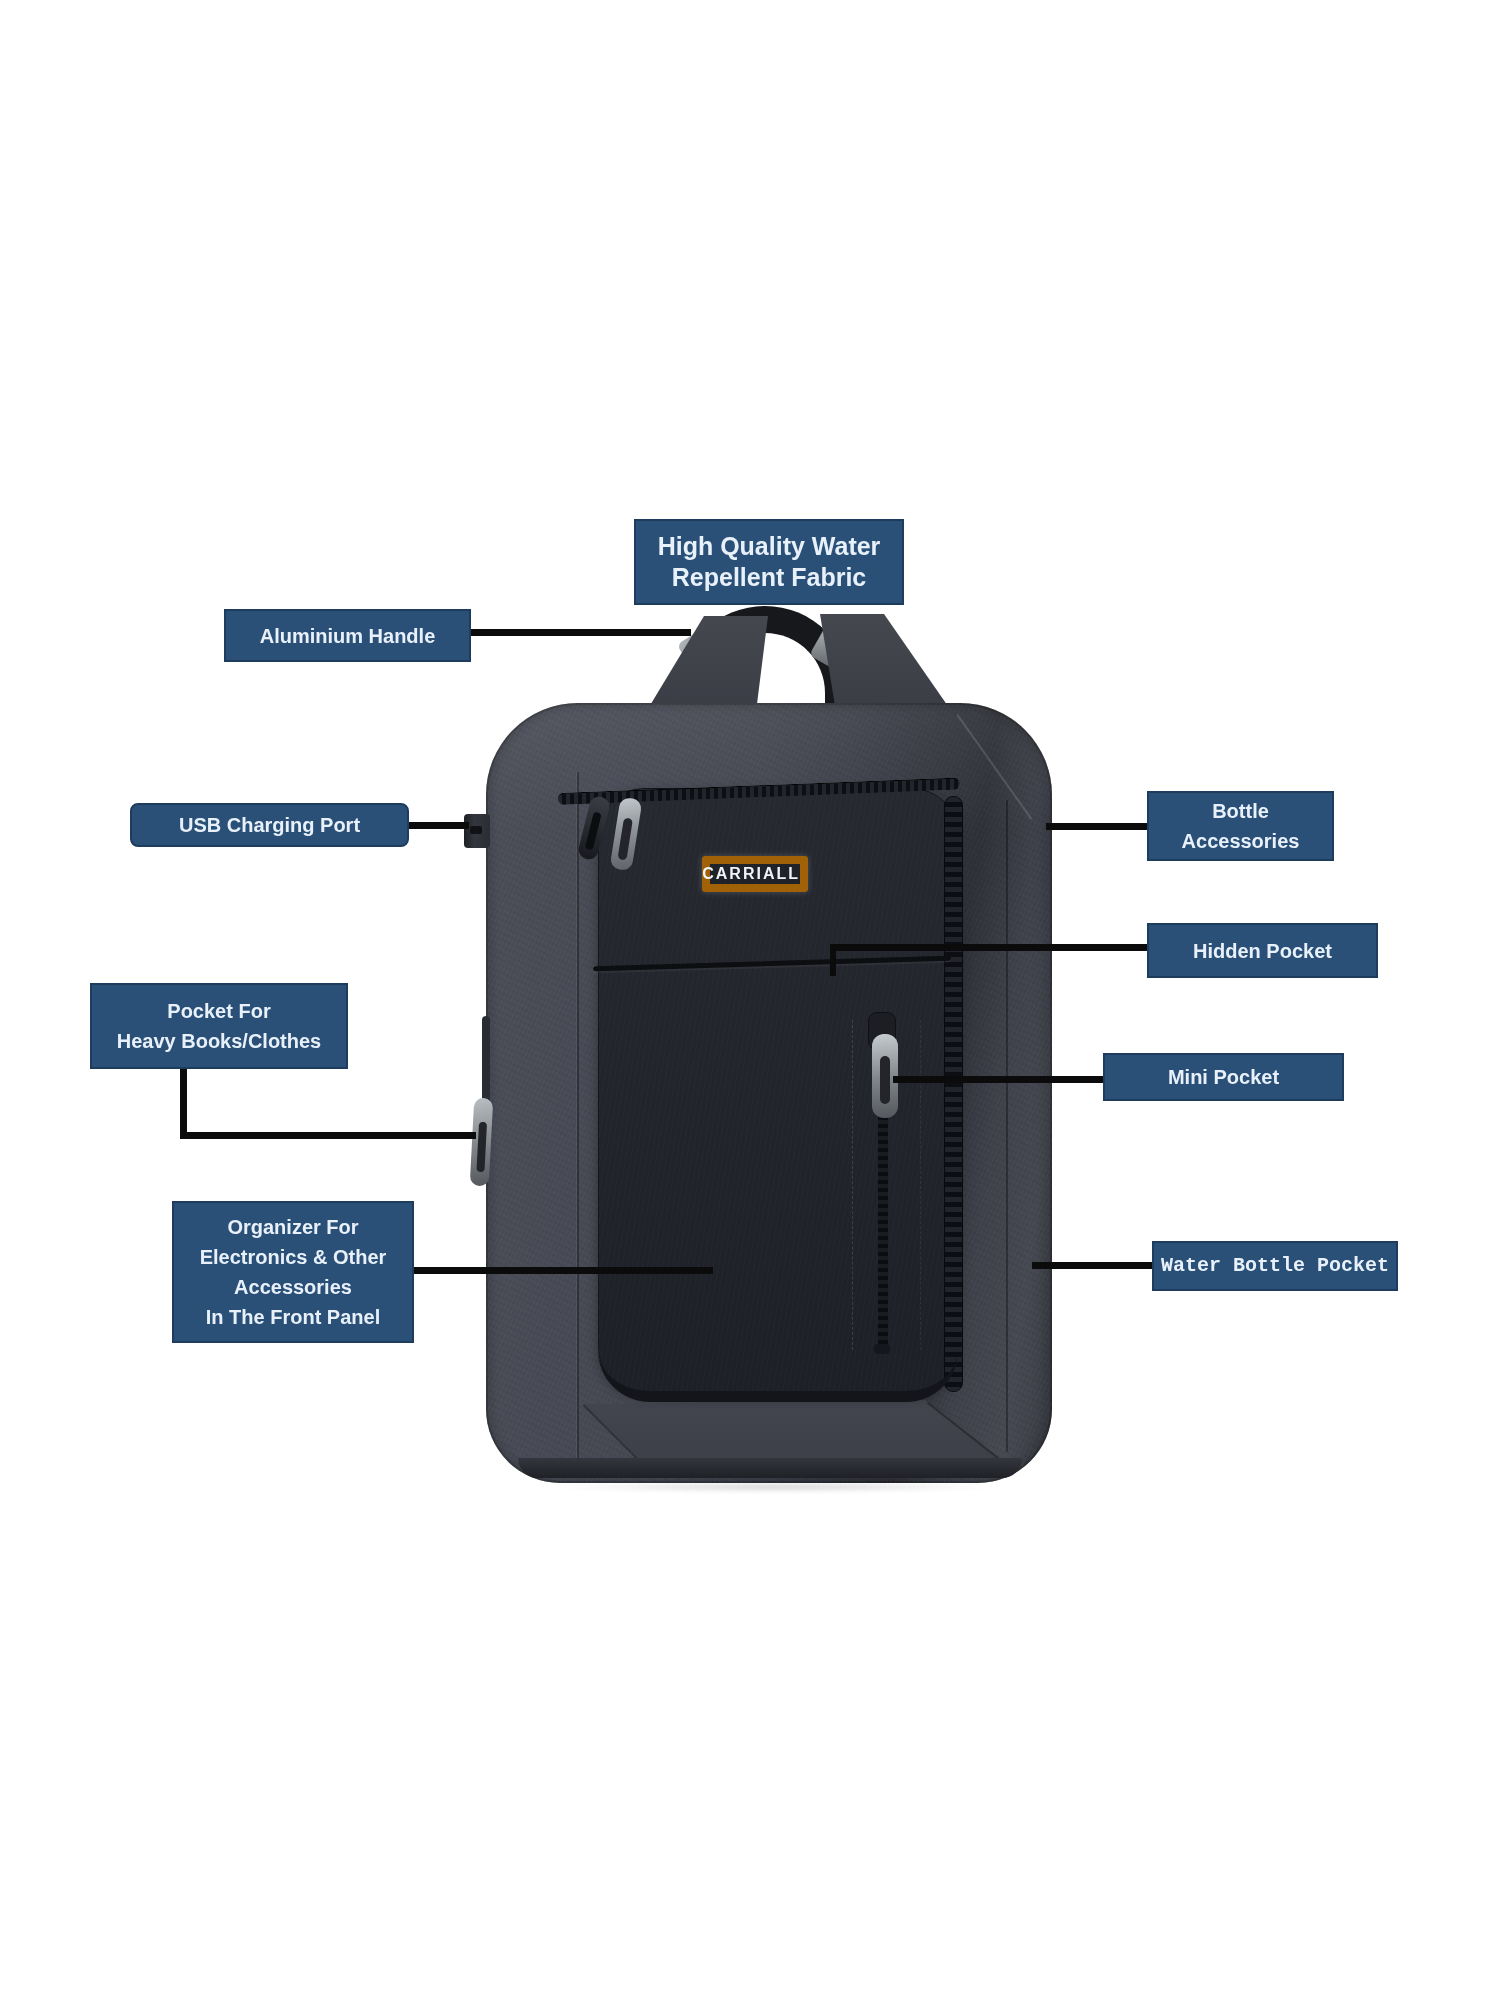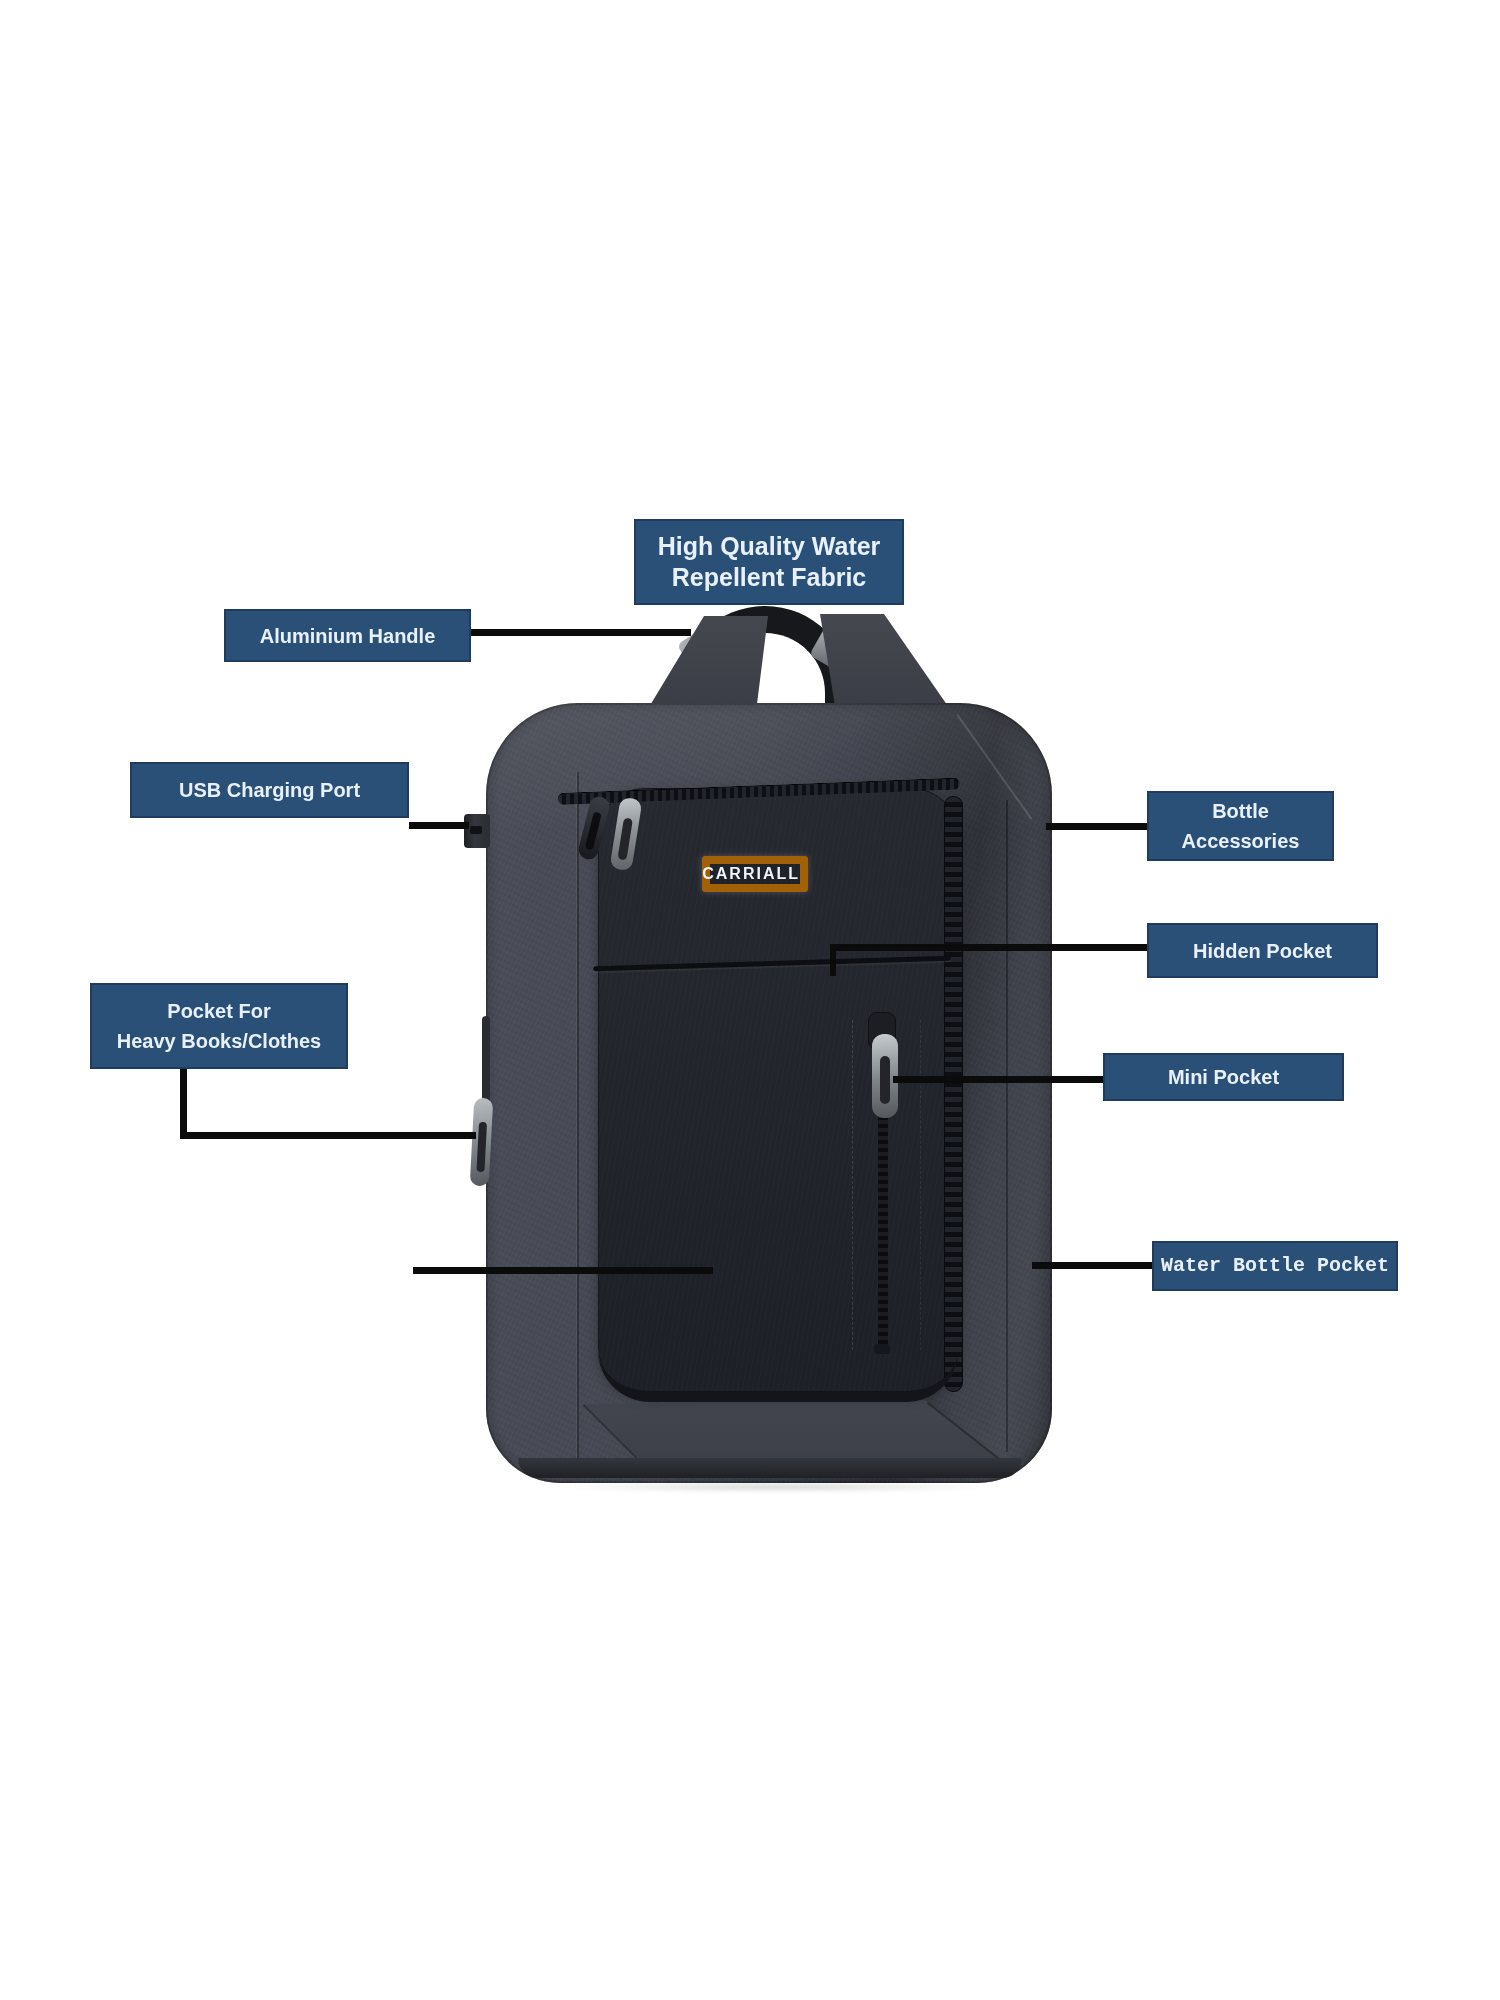--- a/index.html
+++ b/index.html
@@ -186,34 +186,40 @@
   <div class="cline" style="left:413px;top:1267px;width:300px;height:7px;"></div>
   <div class="cline" style="left:1032px;top:1262px;width:120px;height:7px;"></div>
 
   <div class="label big" style="left:634px;top:519px;width:270px;height:86px;">
     <span class="ln">High Quality Water</span>
     <span class="ln">Repellent Fabric</span>
   </div>
   <div class="label" style="left:224px;top:609px;width:247px;height:53px;">
     <span class="ln">Aluminium Handle</span>
   </div>
-  <div class="label" style="left:130px;top:762px;width:279px;height:56px;">
+  <div class="label" style="left:130px;top:803px;width:279px;height:44px;border-radius:8px;">
     <span class="ln">USB Charging Port</span>
   </div>
   <div class="label" style="left:1147px;top:791px;width:187px;height:70px;">
     <span class="ln">Bottle</span>
     <span class="ln">Accessories</span>
   </div>
   <div class="label" style="left:1147px;top:923px;width:231px;height:55px;">
     <span class="ln">Hidden Pocket</span>
   </div>
   <div class="label" style="left:90px;top:983px;width:258px;height:86px;">
     <span class="ln">Pocket For</span>
     <span class="ln">Heavy Books/Clothes</span>
   </div>
   <div class="label" style="left:1103px;top:1053px;width:241px;height:48px;">
     <span class="ln">Mini Pocket</span>
   </div>
+  <div class="label" style="left:172px;top:1201px;width:242px;height:142px;">
+    <span class="ln">Organizer For</span>
+    <span class="ln">Electronics &amp; Other</span>
+    <span class="ln">Accessories</span>
+    <span class="ln">In The Front Panel</span>
+  </div>
   <div class="label" style="left:1152px;top:1241px;width:246px;height:50px;font-family:Liberation Mono, monospace;">
     <span class="ln">Water Bottle Pocket</span>
   </div>
 
 </div>
 
 </body></html>

